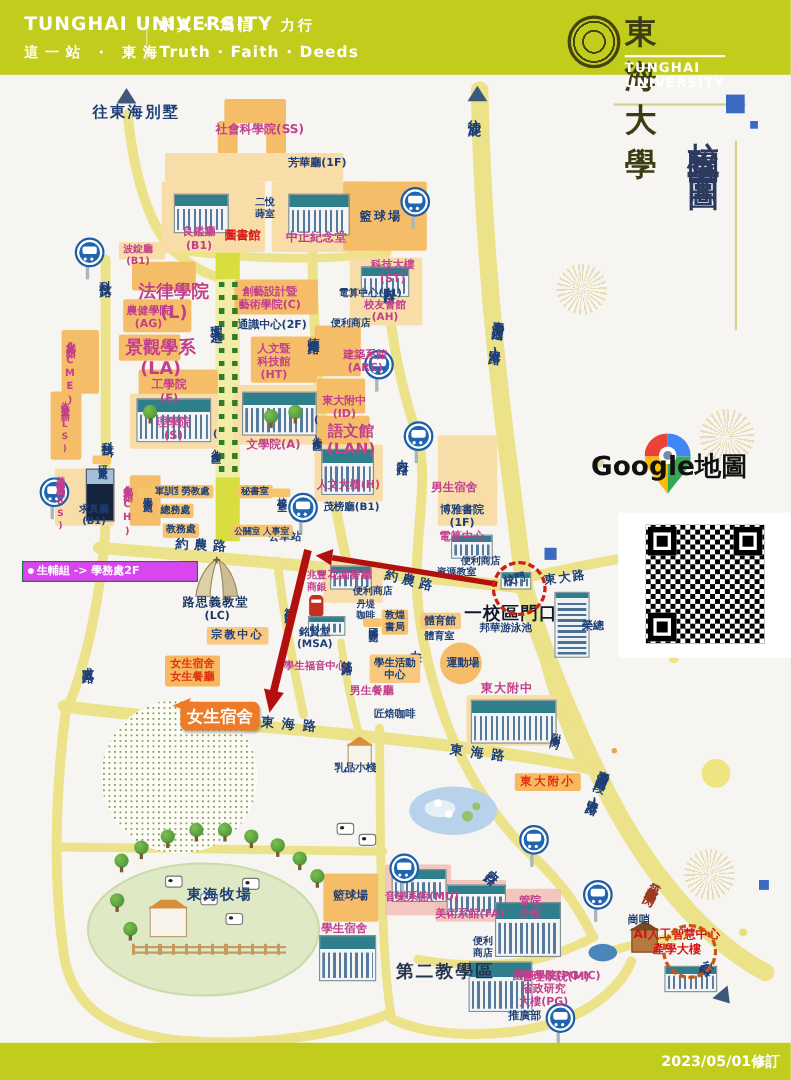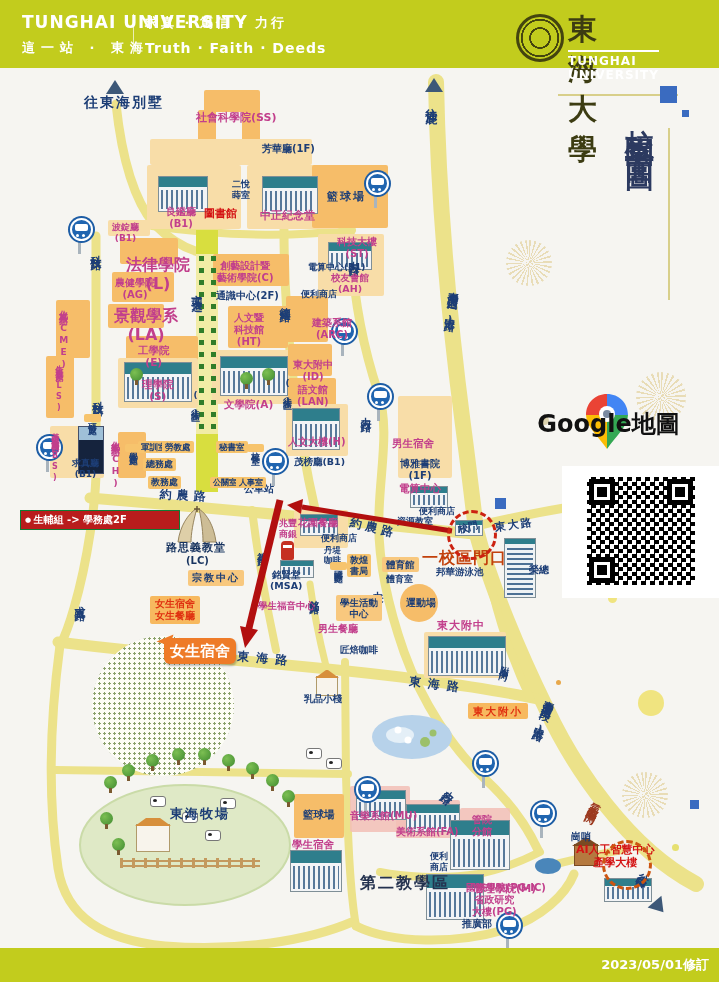--- a/index.html
+++ b/index.html
@@ -26,21 +26,21 @@
   
   svg.lay{position:absolute;left:0;top:0;pointer-events:none;}
   #roads{z-index:0;} #arrows{z-index:7;}
   
   .lb{position:absolute;white-space:pre-line;line-height:1.18;font-weight:bold;text-align:center;z-index:6;}
   .c-r{color:#1d3e76;font-size:11px;}
   .c-n{color:#1d3e76;font-size:9.5px;}
   .c-nb{color:#17335f;font-size:11px;}
   .c-b{color:#c23f8c;font-size:10px;}
   .c-red{color:#d41414;font-size:11px;}
-  .c-redbig{color:#c2410c;font-size:16px;}
+  .c-redbig{color:#0f172a;font-size:16px;}
   .c-mar{color:#9c3a20;font-size:11px;}
   .c-dark{color:#24324f;font-size:16px;}
   .c-tag{background:#f7c46d;color:#1d3e76;padding:1px 3px;border-radius:2px;font-size:9px;}
   .c-tagb{background:#f8c87e;color:#1d3e76;padding:2px 4px;border-radius:2px;font-size:10px;}
   .c-tagr{background:#f7b95f;color:#e03010;padding:2px 5px;border-radius:2px;font-size:10px;}
   .v{writing-mode:vertical-rl;text-orientation:upright;letter-spacing:2px;}
   
   .blk{position:absolute;z-index:2;border-radius:2px;}
   .blk-o{background:#f6bd69;} .blk-p{background:#f8dda8;} .blk-k{background:#f2beb6;opacity:.85;}
   .round{border-radius:50%;}
@@ -83,21 +83,21 @@
   .fence{position:absolute;left:120px;top:858px;width:140px;height:10px;z-index:4;
        background:repeating-linear-gradient(90deg,#c49a5e 0 3px,transparent 3px 12px),
                   linear-gradient(#c49a5e 0 0) 0 2px/100% 2px no-repeat,
                   linear-gradient(#c49a5e 0 0) 0 7px/100% 2px no-repeat;}
   .gate{position:absolute;border:3px dashed #cc2211;border-radius:50%;z-index:8;}
   .tri{position:absolute;width:0;height:0;z-index:6;
        border-left:9px solid transparent;border-right:9px solid transparent;border-bottom:14px solid #3d5878;}
   .line-tan{position:absolute;background:#d8cf8a;z-index:1;}
   
   .legend{position:absolute;left:20px;z-index:10;color:#fff;font-weight:bold;}
-  .lg-green{top:510px;width:158px;background:#b91c1c;border:1px solid #117a33;}
+  .lg-green{top:510px;width:158px;background:#d946ef;border:1px solid #117a33;}
   .lg-blue{top:531px;width:158px;background:#1e63c6;border:1px solid #154a99;}
   .lg-item{font-size:10px;line-height:15px;padding:1px 4px;white-space:nowrap;}
   .lg-item::before{content:"● ";font-size:7px;vertical-align:1px;}
   
   .map-title{position:absolute;left:620px;top:106px;writing-mode:vertical-rl;text-orientation:upright;
        font-family:"DejaVu Serif",serif;font-weight:bold;font-size:29px;letter-spacing:9px;color:#2c3a60;z-index:9;}
   .route-title{position:absolute;left:498px;top:404px;width:221px;text-align:center;color:#111;
        font-weight:bold;z-index:9;}
   .route-l1{font-size:24px;} .route-l2{font-size:24px;margin-top:4px;}
   .qr-panel{position:absolute;left:562px;top:466px;width:157px;height:132px;background:#fff;z-index:9;}
@@ -299,21 +299,21 @@
     <div class="lb c-b" style="left: 337px; top: 236px; font-size: 10px;">科技大樓
 (ST)</div>
     <div class="lb c-n" style="left: 308px; top: 262px; font-size: 9px;">電算中心(B1)</div>
     <div class="lb c-b" style="left: 331px; top: 272px; font-size: 9.5px;">校友會館
 (AH)</div>
     <div class="lb c-n" style="left: 301px; top: 289px; font-size: 9px;">便利商店</div>
     <div class="lb c-b" style="left: 291px; top: 317px; font-size: 10px; margin-left: 21px;">建築系館
 (ARC)</div>
     <div class="lb c-b" style="left: 293px; top: 359px; font-size: 10px;">東大附中
 (ID)</div>
-    <div class="lb c-b" style="left: 297px; top: 384px; font-size: 10px;">語文館
+    <div class="lb c-b" style="left: 297px; top: 384px; font-size: 14px;">語文館
 (LAN)</div>
     <div class="lb c-b" style="left: 288px; top: 436px; font-size: 10px;">人文大樓(H)</div>
     <div class="lb c-n" style="left: 294px; top: 456px; font-size: 9.5px;">茂榜廳(B1)</div>
     <div class="lb c-b" style="left: 392px; top: 437px; font-size: 10.5px;">男生宿舍</div>
     <div class="lb c-n" style="left: 400px; top: 458px; font-size: 10px;">博雅書院
 (1F)</div>
     <div class="lb c-b" style="left: 399px; top: 482px; font-size: 10.5px;">電算中心</div>
     <div class="lb c-n" style="left: 419px; top: 506px; font-size: 9px;">便利商店</div>
     <div class="lb c-n" style="left: 397px; top: 516px; font-size: 9px;">資源教室</div>
     <div class="lb c-n" style="left: 457px; top: 524px; font-size: 10px; transform: rotate(-14deg); transform-origin: left top;">校門</div>

